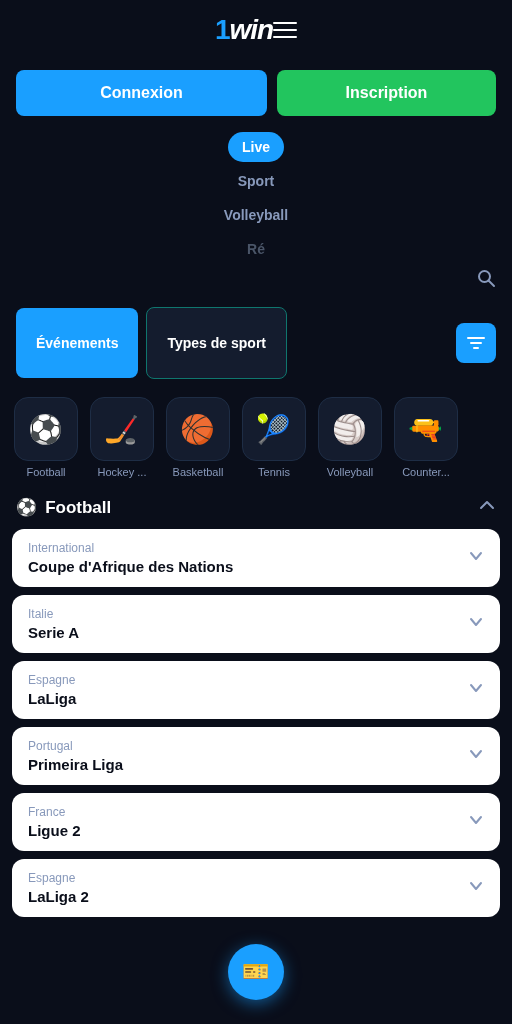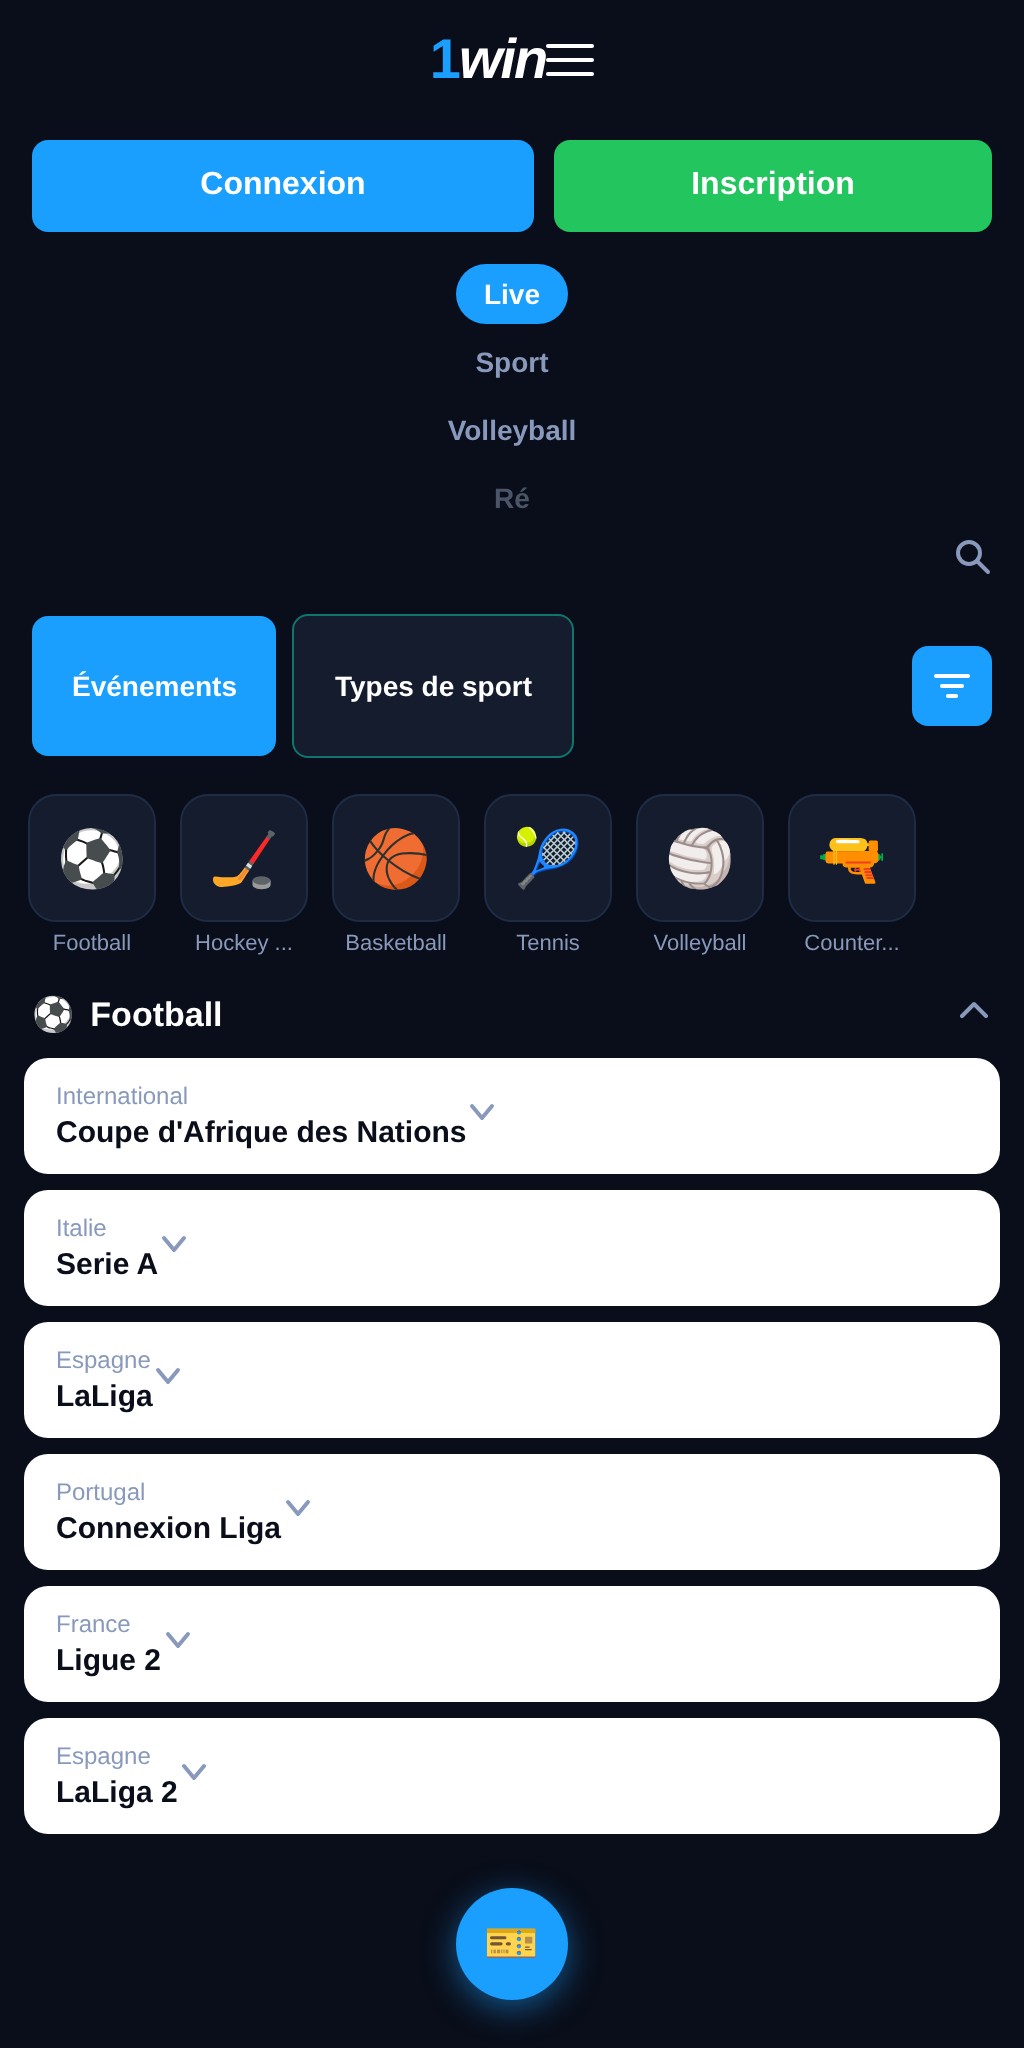--- a/index.html
+++ b/index.html
@@ -206,20 +206,21 @@
       flex-direction: column;
       gap: 8px;
       padding: 0 12px 16px 12px;
     }
     .league-item {
       background: #fff;
       border-radius: 12px;
       padding: 12px 16px;
       display: flex;
       align-items: center;
+      justify-content: space-between;
       cursor: pointer;
     }
     .league-info {
       display: flex;
       flex-direction: column;
     }
     .league-country {
       font-size: 12px;
       color: #8899bb;
       margin-bottom: 3px;
@@ -369,21 +370,21 @@
     </div>
     <div class="league-arrow">
       <svg width="16" height="16" viewBox="0 0 16 16" fill="none">
         <polyline points="3,5 8,11 13,5" stroke="#8899bb" stroke-width="2" stroke-linecap="round" stroke-linejoin="round"></polyline>
       </svg>
     </div>
   </div>
     <div class="league-item">
     <div class="league-info">
       <div class="league-country">Portugal</div>
-      <div class="league-name">Connexion Liga</div>
+      <div class="league-name">Primeira Liga</div>
     </div>
     <div class="league-arrow">
       <svg width="16" height="16" viewBox="0 0 16 16" fill="none">
         <polyline points="3,5 8,11 13,5" stroke="#8899bb" stroke-width="2" stroke-linecap="round" stroke-linejoin="round"></polyline>
       </svg>
     </div>
   </div>
     <div class="league-item">
     <div class="league-info">
       <div class="league-country">France</div>

